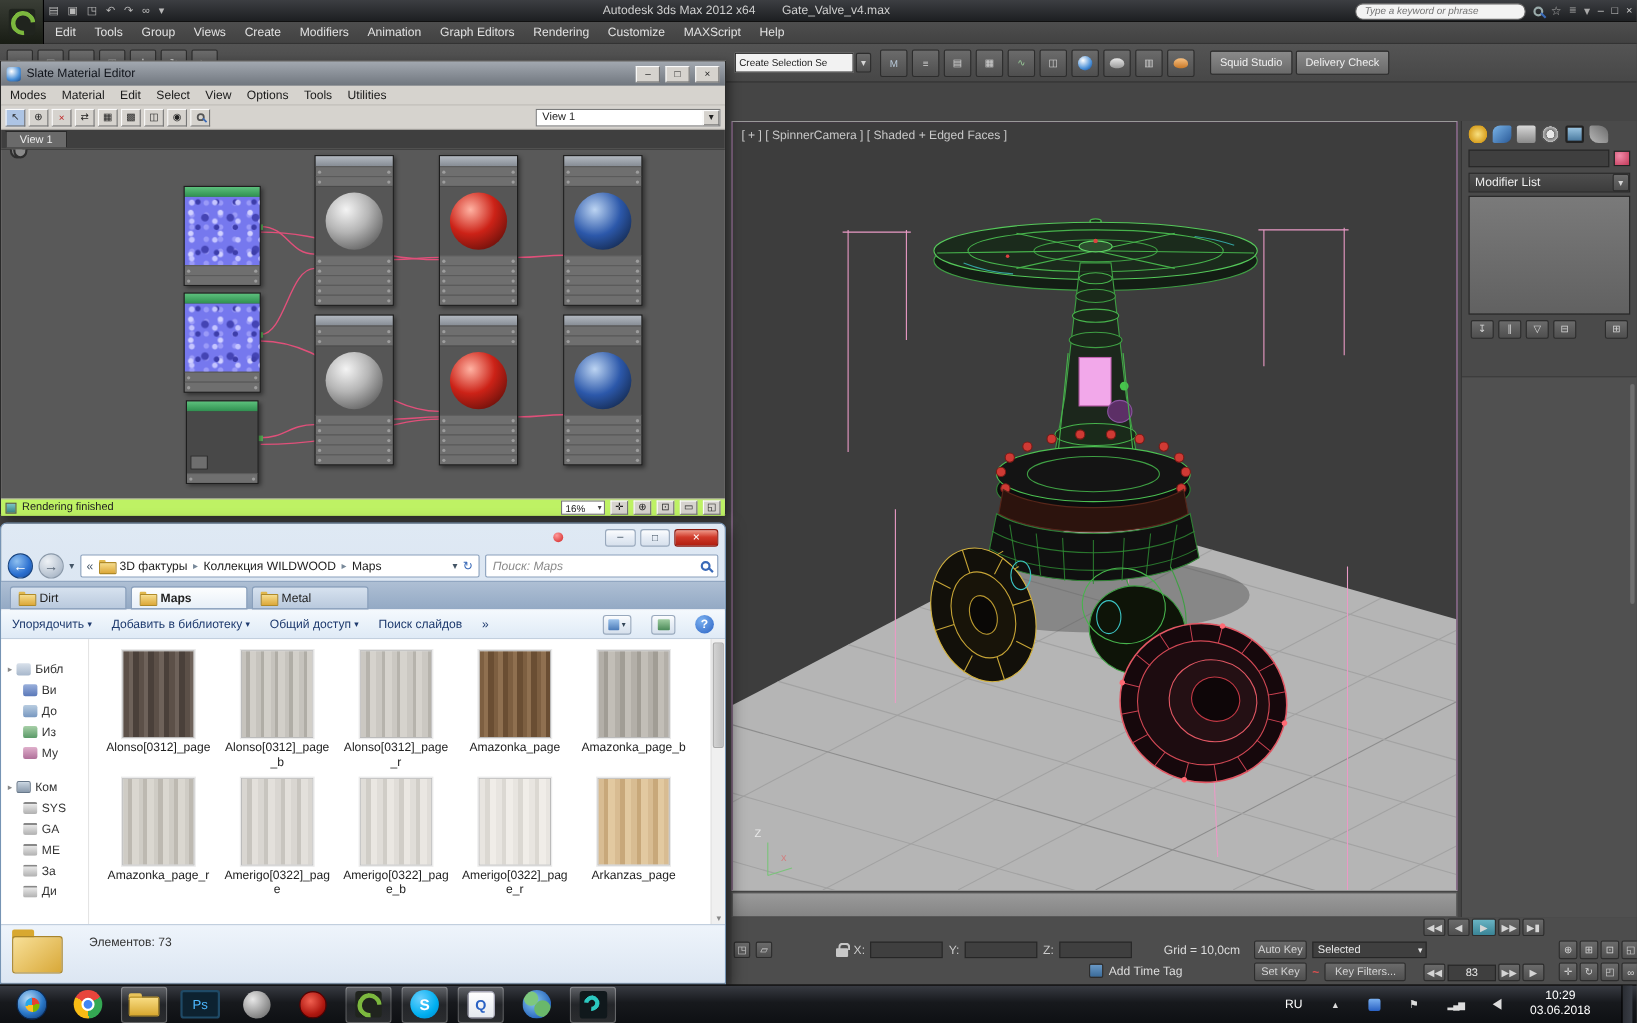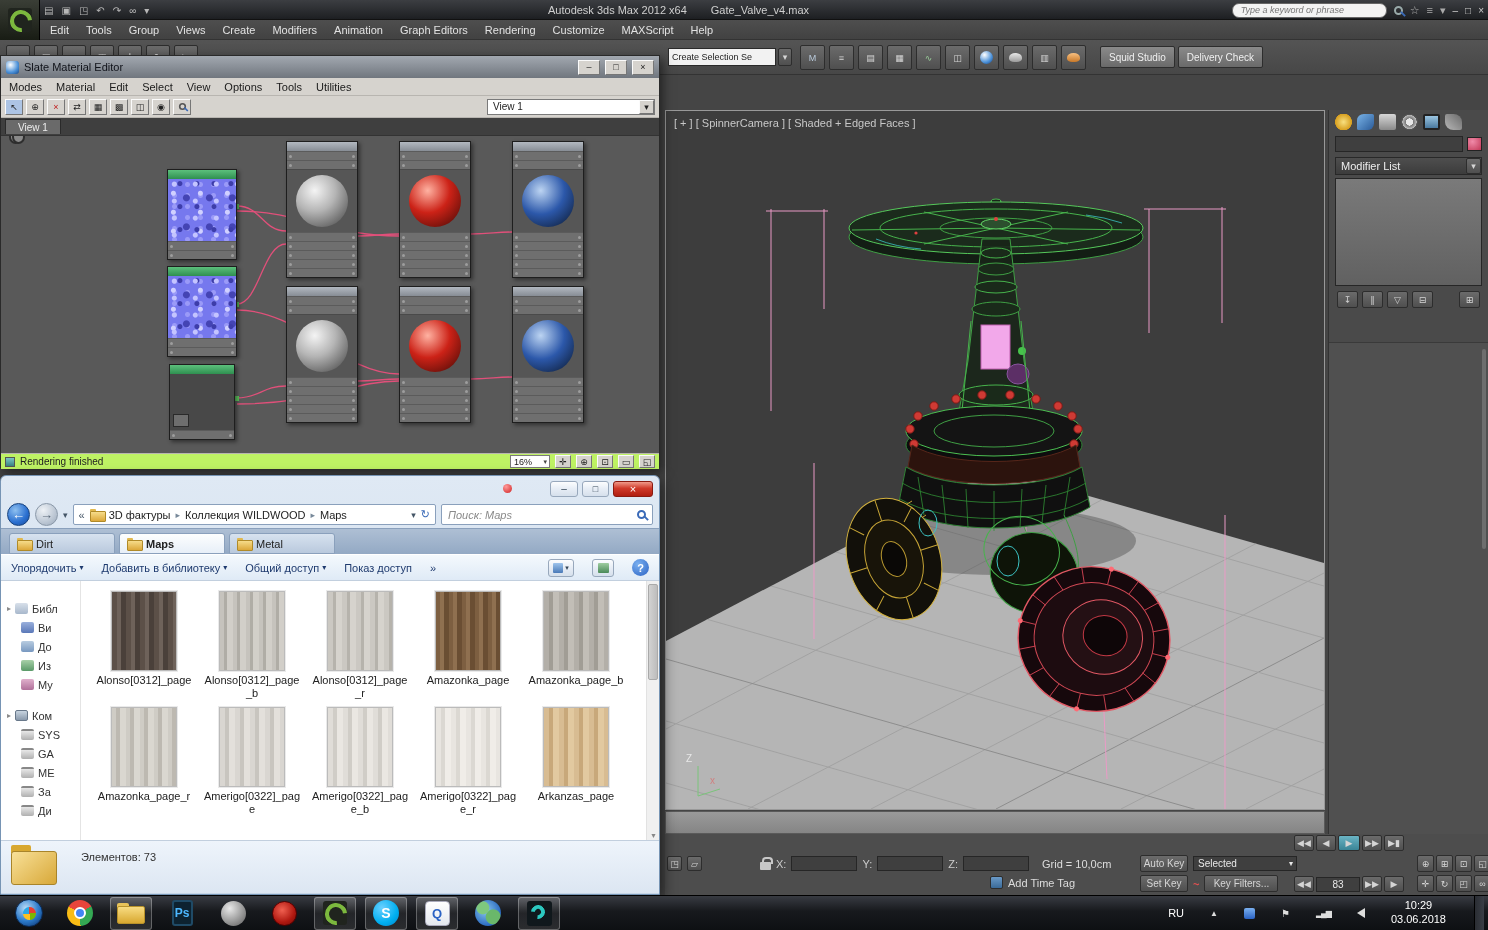--- a/index.html
+++ b/index.html
@@ -349,21 +349,21 @@
     <span class="tb" style="width:15px;height:15px">◳</span>
     <span class="tb" style="width:15px;height:15px">▱</span>
     <span style="width:48px"></span>
     <span class="lock"></span>
     <span style="color:#ccc">X:</span>
     <span class="df" style="width:66px;height:15px"></span>
     <span style="color:#ccc">Y:</span>
     <span class="df" style="width:66px;height:15px"></span>
     <span style="color:#ccc">Z:</span>
     <span class="df" style="width:66px;height:15px"></span>
-    <span style="color:#ddd;margin-left:8px">Grid = 10,0cm</span>
+    <span style="color:#ddd;margin-left:24px">Grid = 10,0cm</span>
   </div>
   <div class="abs flex" style="left:475px;top:21px;gap:5px">
     <span class="tb" style="width:48px;height:17px;font-size:10px">Auto Key</span>
     <span class="df flex" style="width:104px;height:15px">
         <span style="flex:1;padding-left:4px;font-size:10px">Selected</span>
         <span style="font-size:8px;padding-right:3px">▾</span>
       </span>
   </div>
 
   <div class="abs flex" style="left:325px;top:42px;gap:5px">
@@ -629,21 +629,21 @@
       </span>
     <span class="w7item">
         <span>Добавить в библиотеку</span>
         <span style="font-size:8px">▾</span>
       </span>
     <span class="w7item">
         <span>Общий доступ</span>
         <span style="font-size:8px">▾</span>
       </span>
     <span class="w7item">
-        <span>Показ доступ</span>
+        <span>Поиск слайдов</span>
       </span>
     <span class="w7item">»</span>
     <span style="flex:1"></span>
     <span class="w7btn flex" style="width:26px;height:18px;justify-content:center;gap:2px">
         <span style="width:10px;height:10px;background:linear-gradient(#9ec4ec,#4a7ab8);border-radius:1px"></span>
         <span style="font-size:7px;color:#345">▾</span>
       </span>
     <span class="w7btn flex" style="width:22px;height:18px;justify-content:center">
         <span style="width:11px;height:10px;background:linear-gradient(#9ecca0,#4a8a58);border-radius:1px"></span>
       </span>
@@ -764,21 +764,21 @@
         <div style="position:absolute;inset:7px;background:#4285f4;border-radius:50%;border:2px solid #fff"></div>
       </div>
   </div>
   <div class="tbi open">
     <div style="width:28px;height:21px;position:relative">
         <div style="position:absolute;left:0;top:0;width:12px;height:6px;background:#e8c35a;border-radius:2px 2px 0 0"></div>
         <div style="position:absolute;left:0;top:3px;right:0;bottom:0;background:linear-gradient(#f8dc82,#d8a830);border:1px solid #b8922a;border-radius:2px"></div>
       </div>
   </div>
   <div class="tbi">
-    <div style="width:21px;height:26px;background:#0d2230;border:2px solid #1f4a66;color:#4db8ff;font-weight:bold;font-size:12px;display:flex;align-items:center;justify-content:center;border-radius:3px">Ps</div>
+    <div style="width:36px;height:26px;background:#0d2230;border:2px solid #1f4a66;color:#4db8ff;font-weight:normal;font-size:12px;display:flex;align-items:center;justify-content:center;border-radius:3px">Ps</div>
   </div>
   <div class="tbi">
     <div style="width:25px;height:25px;border-radius:50%;background:radial-gradient(circle at 35% 30%,#e8e8e8,#9a9a9a 55%,#5a5a5a)"></div>
   </div>
   <div class="tbi">
     <div style="width:25px;height:25px;border-radius:50%;background:radial-gradient(circle at 40% 35%,#f06050,#b01810 60%,#700a06);border:1px solid #500"></div>
   </div>
   <div class="tbi open">
       <div class="maxlogo"></div>
     </div>

